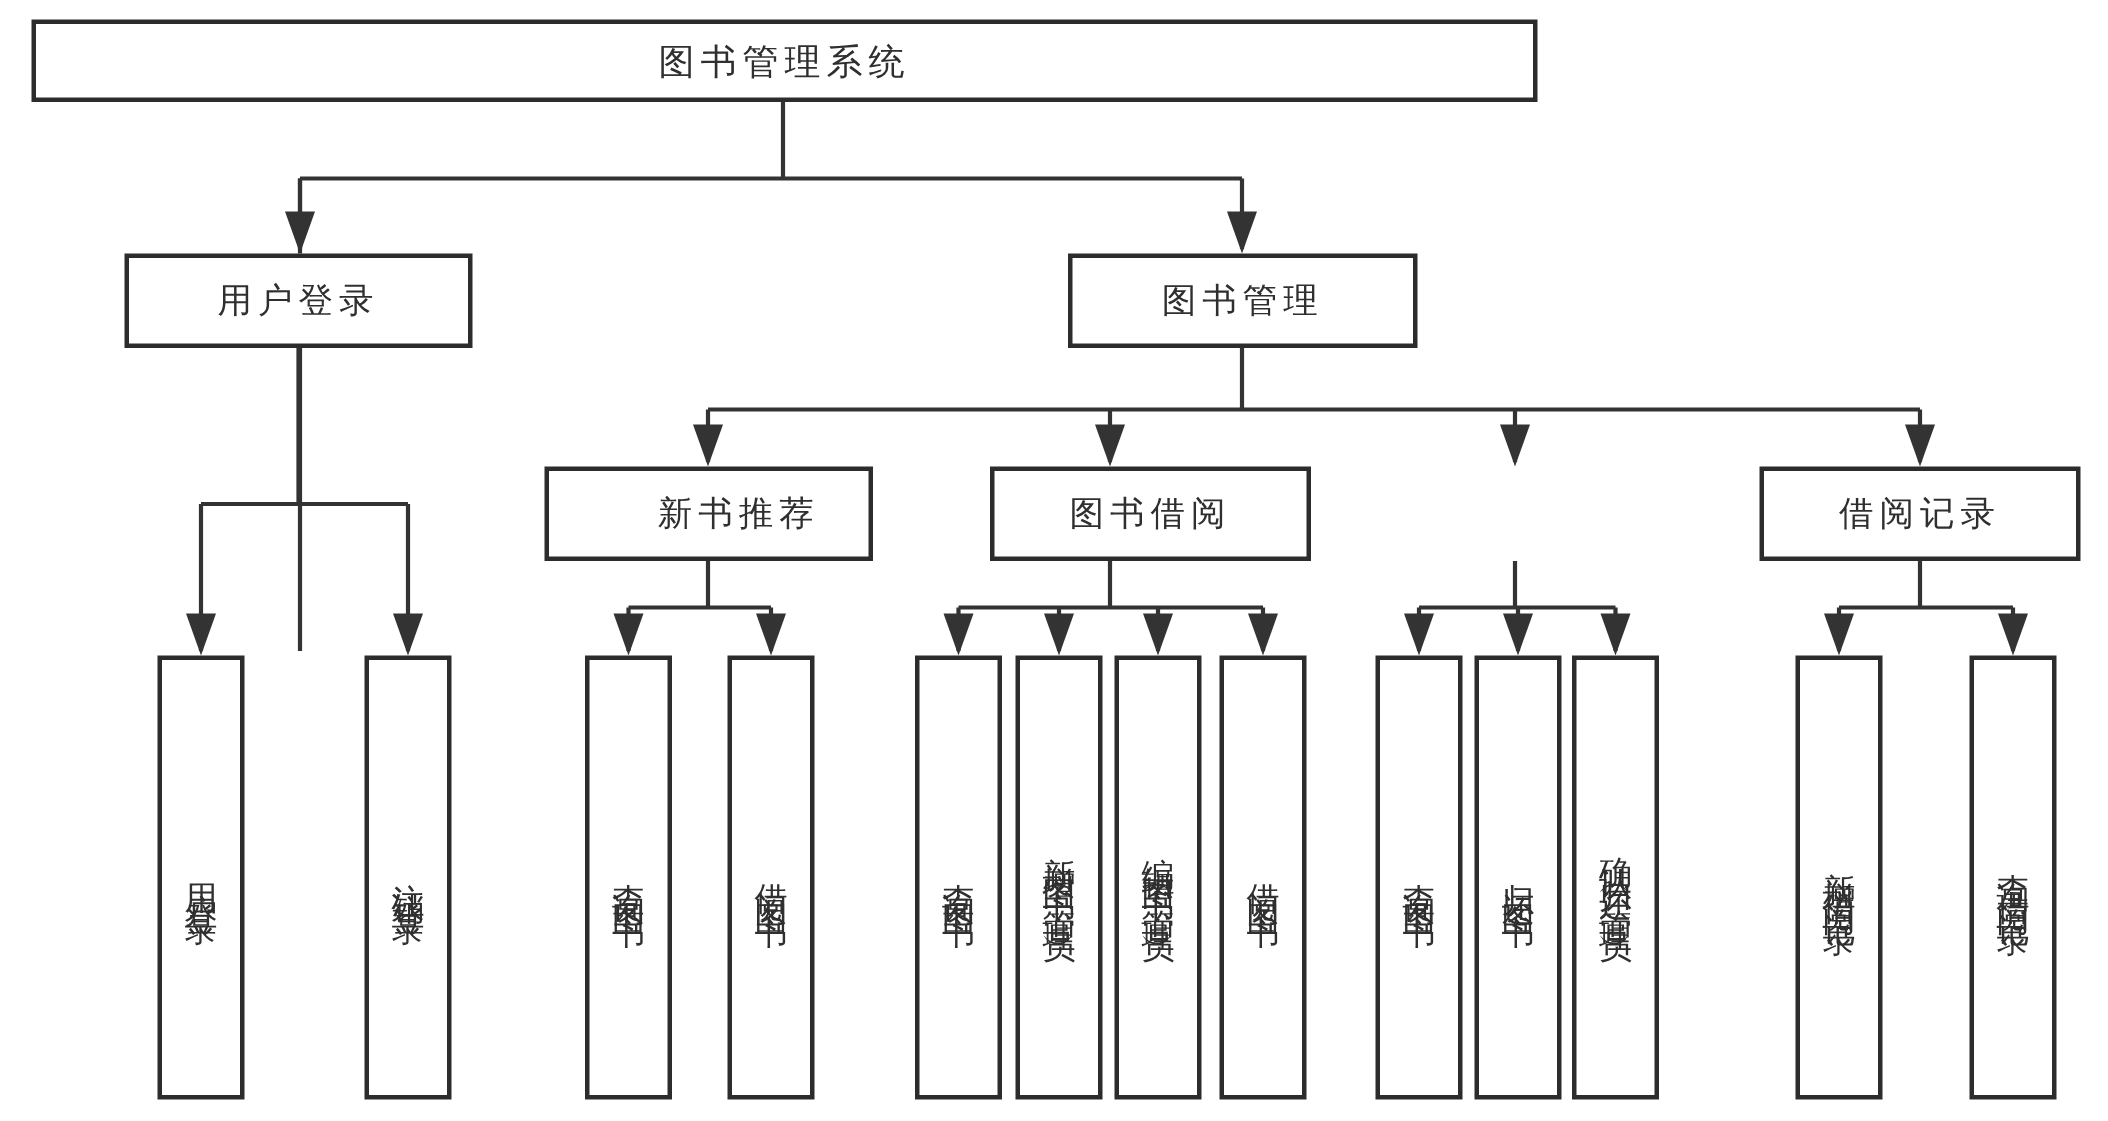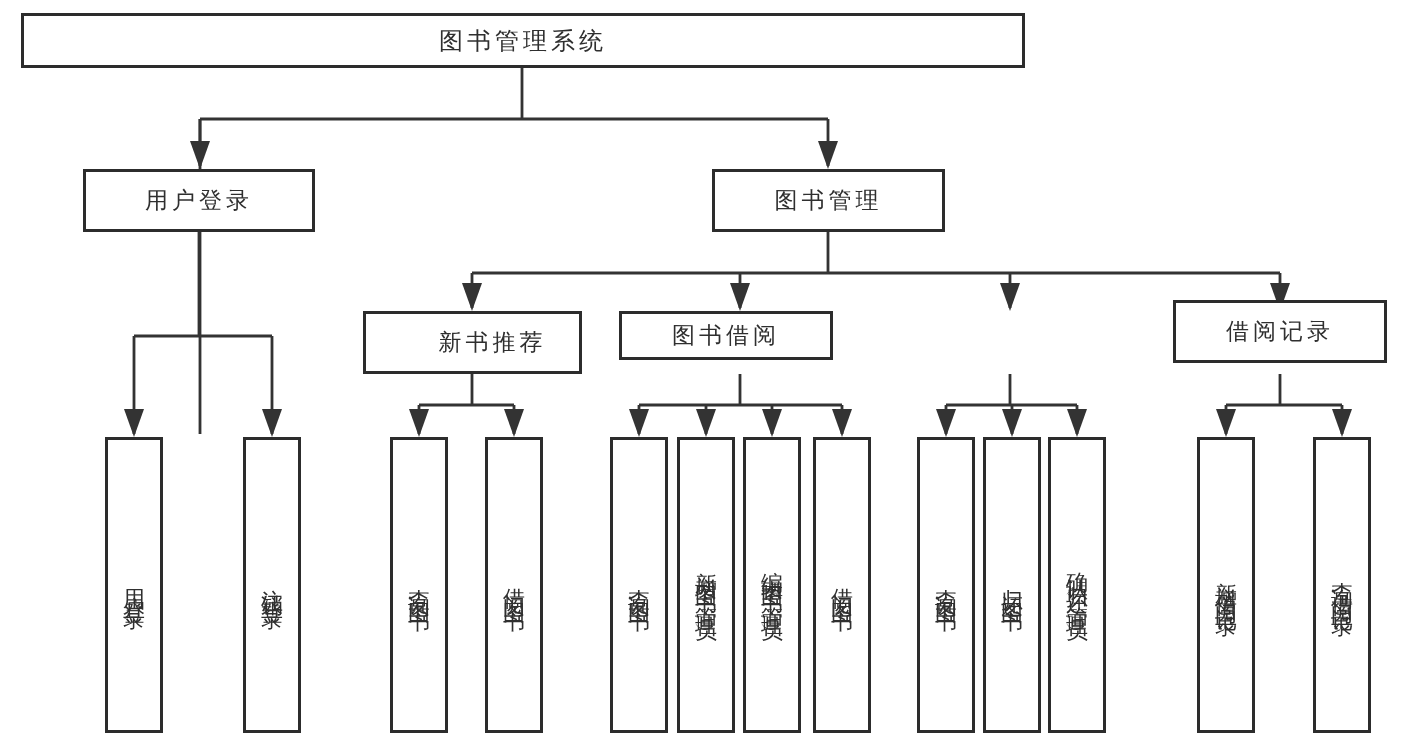--- a/index.html
+++ b/index.html
@@ -104,22 +104,22 @@
     <polygon points="1216,409 1236,409 1226,437"></polygon>
     <polygon points="1332,409 1352,409 1342,437"></polygon>
   </svg>
 
   <div class="box h-box root-box" style="left:21px; top:13px; width:1004px; height:55px;">图书管理系统</div>
 
   <div class="box h-box" style="left:83px; top:169px; width:232px; height:63px;">用户登录</div>
   <div class="box h-box" style="left:712px; top:169px; width:233px; height:63px;">图书管理</div>
 
   <div class="box h-box" style="left:363px; top:311px; width:219px; height:63px;padding-left:40px;">新书推荐</div>
-  <div class="box h-box" style="left:619px; top:311px; width:214px; height:49px;">图书借阅</div>
-  <div class="box h-box" style="left:1173px; top:300px; width:214px; height:63px;">借阅记录</div>
+  <div class="box h-box" style="left:660px; top:311px; width:214px; height:63px;">图书借阅</div>
+  <div class="box h-box" style="left:1173px; top:311px; width:214px; height:63px;">借阅记录</div>
 
   <div class="box v-box" style="left:105px;">
     <span class="v-text">用户登录</span>
   </div>
   <div class="box v-box" style="left:243px;">
     <span class="v-text">注销登录</span>
   </div>
 
   <div class="box v-box" style="left:390px;">
     <span class="v-text">查询图书</span>

